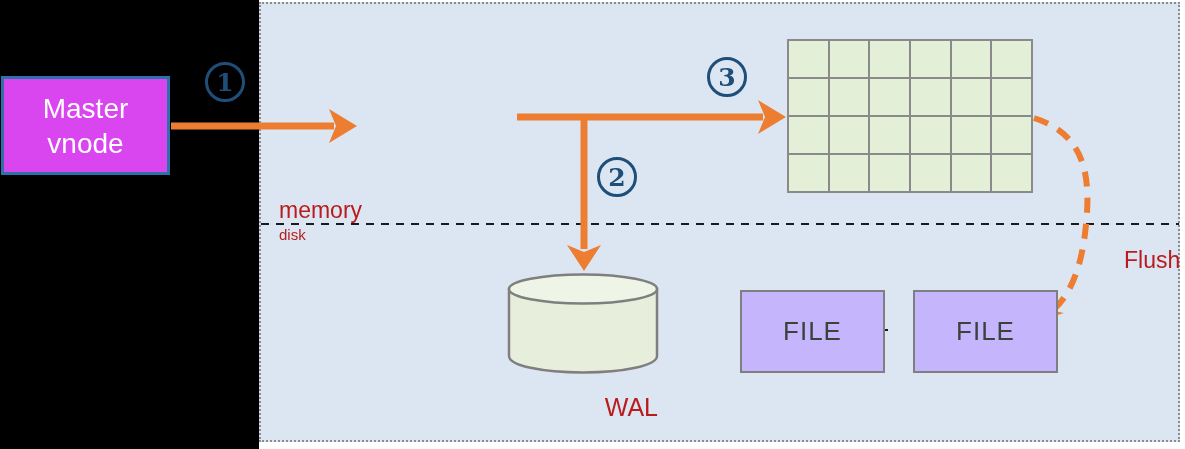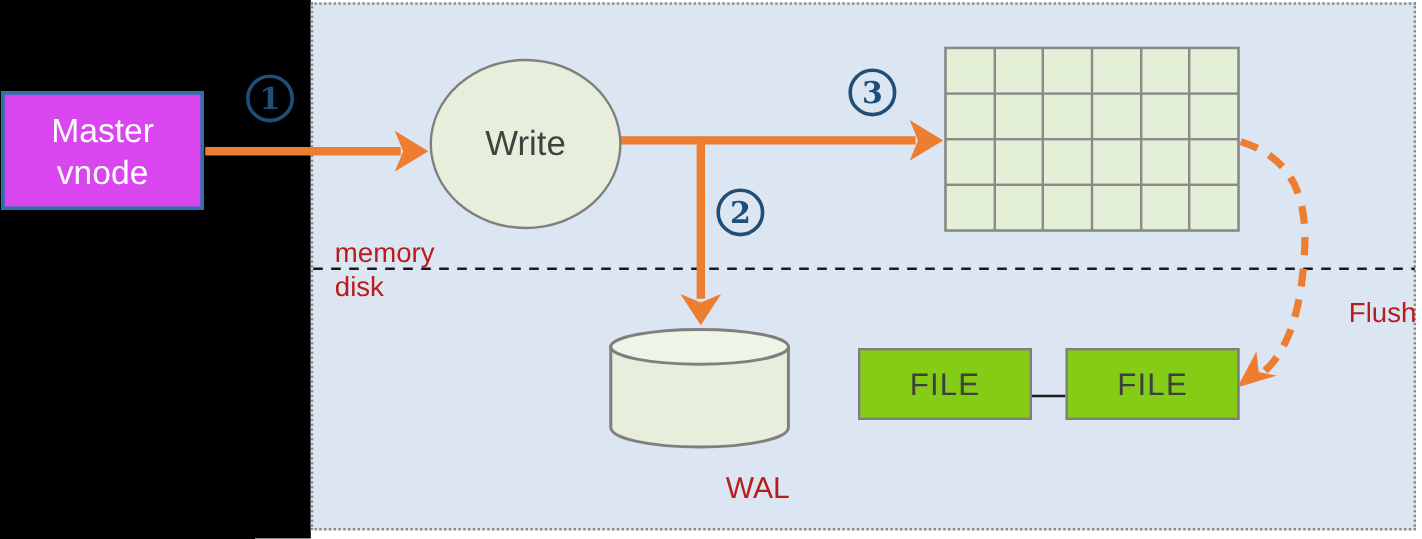--- a/index.html
+++ b/index.html
@@ -59,32 +59,32 @@
     background: #8a8a8a;
     border: 2px solid #8a8a8a;
     box-sizing: border-box;
     display: grid;
     grid-template-columns: repeat(6, 1fr);
     grid-template-rows: repeat(4, 1fr);
     gap: 2px;
   }
   .mem-table .cell { background: #e3efd6; }
   .file-box {
-    position: absolute; top: 290px; width: 145px; height: 60px;
-    background: #84cc16;
+    position: absolute; top: 290px; width: 145px; height: 83px;
+    background: #c4b5fd;
     border: 2px solid #7f7f7f;
     box-sizing: border-box;
     display: flex; align-items: center; justify-content: center;
-    color: #3d413d; font-size: 26px; letter-spacing: 1px;
+    color: #3d413d; font-size: 26px; letter-spacing: 1px; margin-left: 25px;
   }
   .file-left  { left: 715px; }
   .file-right { left: 888px; }
   .label { position: absolute; color: #b91c1c; }
   .memory-label { left: 279px; top: 197px; font-size: 23px; }
-  .disk-label   { left: 279px; top: 226px; font-size: 23px; }
+  .disk-label   { left: 279px; top: 226px; font-size: 15px; }
   .wal-label    { left: 508px; top: 393px; width: 150px; text-align: right; font-size: 25px; }
   .flush-label  { left: 1124px; top: 247px; font-size: 23px; }
   .slave-label  { left: 1026px; top: 401px; font-size: 23px; }
 </style>
 </head>
 <body>
 
 <div class="canvas">
 
   <div class="black-bg"></div>
@@ -135,23 +135,20 @@
   <div class="step-badge badge-1">
     <span>1</span>
   </div>
   <div class="step-badge badge-2">
     <span>2</span>
   </div>
   <div class="step-badge badge-3">
     <span>3</span>
   </div>
 
-  <div class="write-node">
-    <span>Write</span>
-  </div>
 
   <div class="mem-table">
       <div class="cell"></div>
       <div class="cell"></div>
       <div class="cell"></div>
       <div class="cell"></div>
       <div class="cell"></div>
       <div class="cell"></div>
       <div class="cell"></div>
       <div class="cell"></div>

